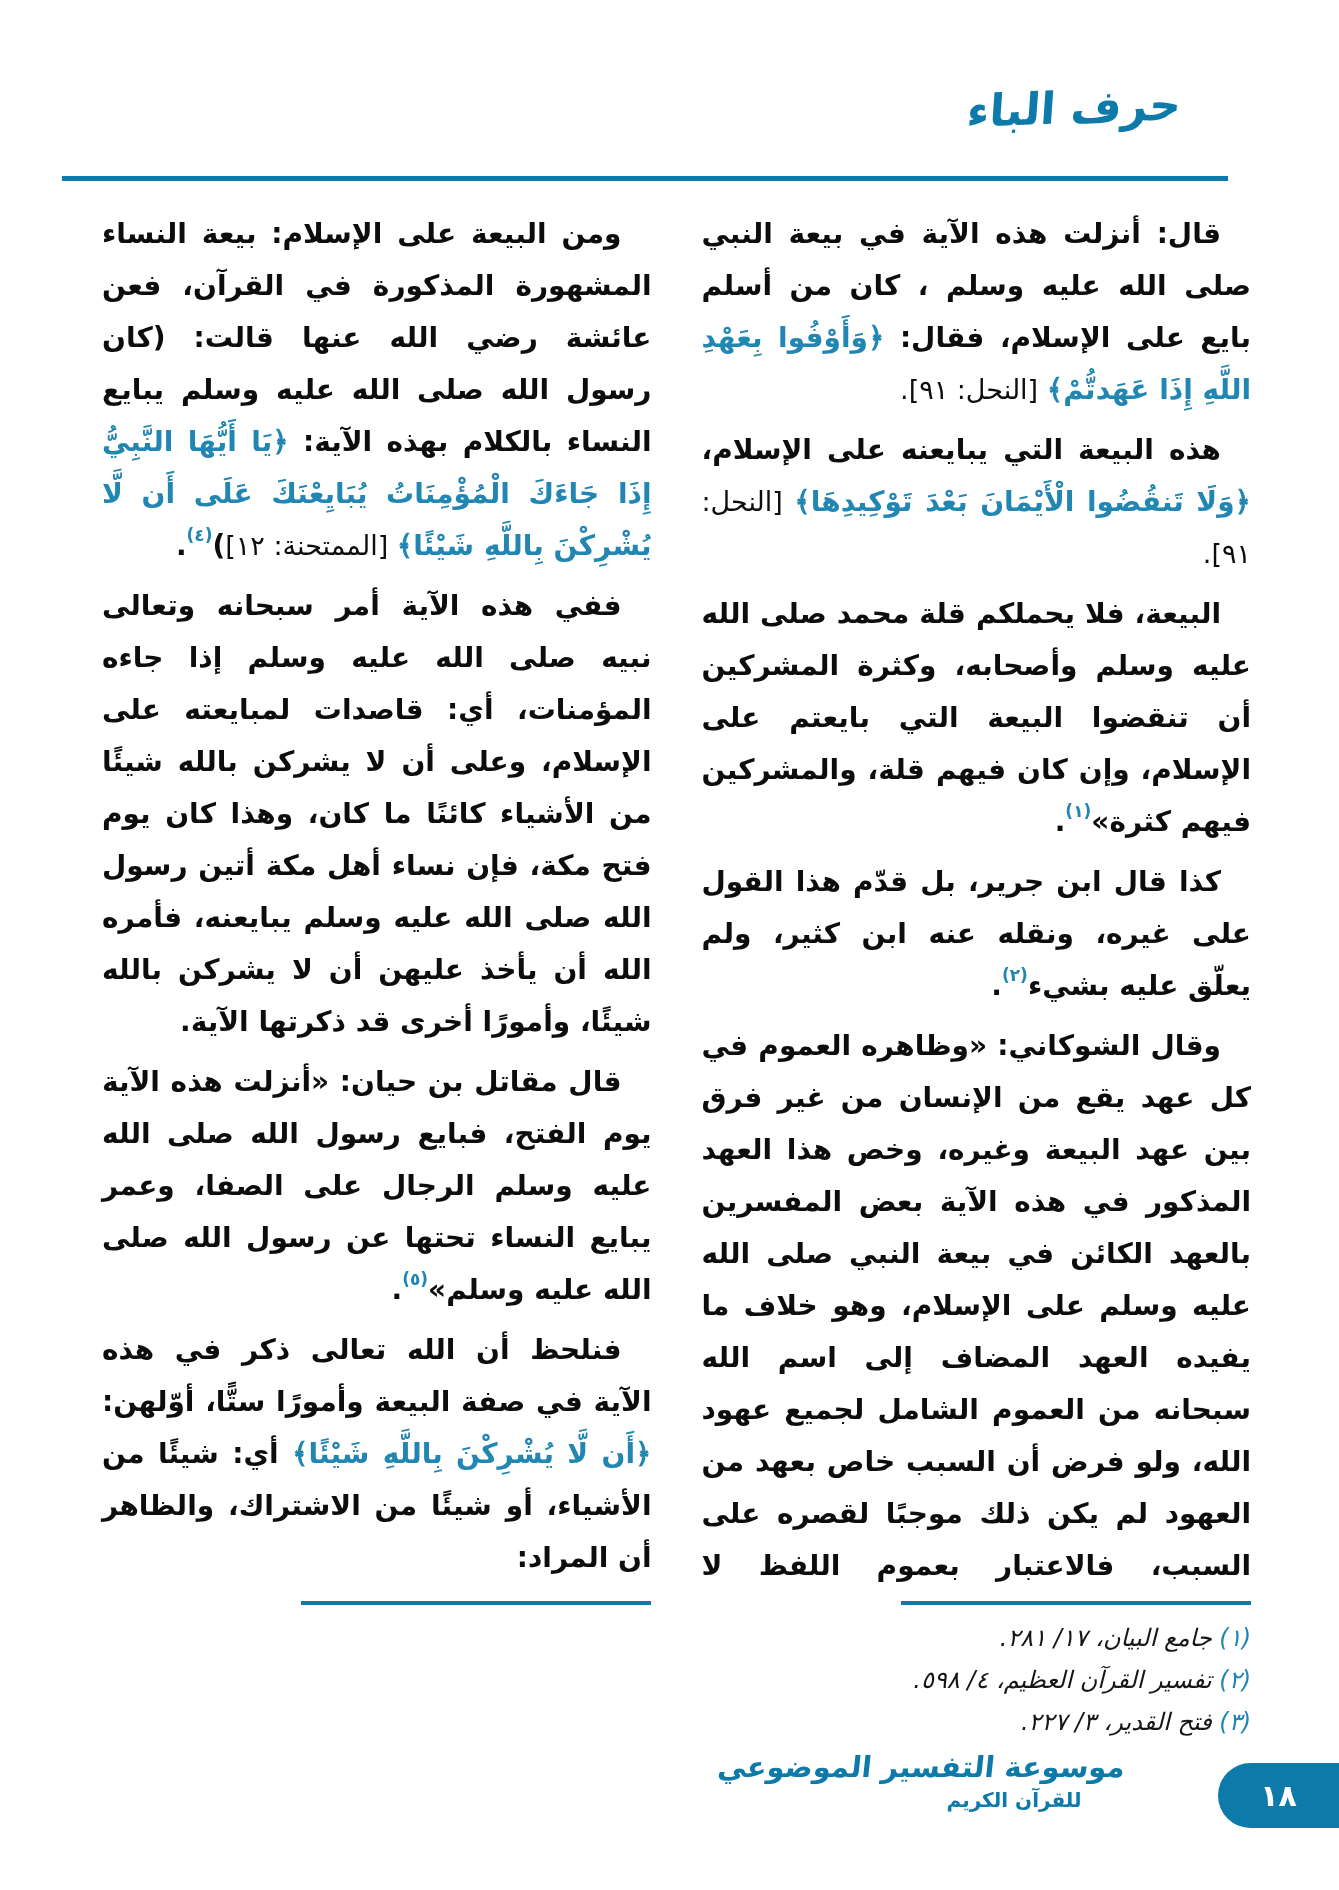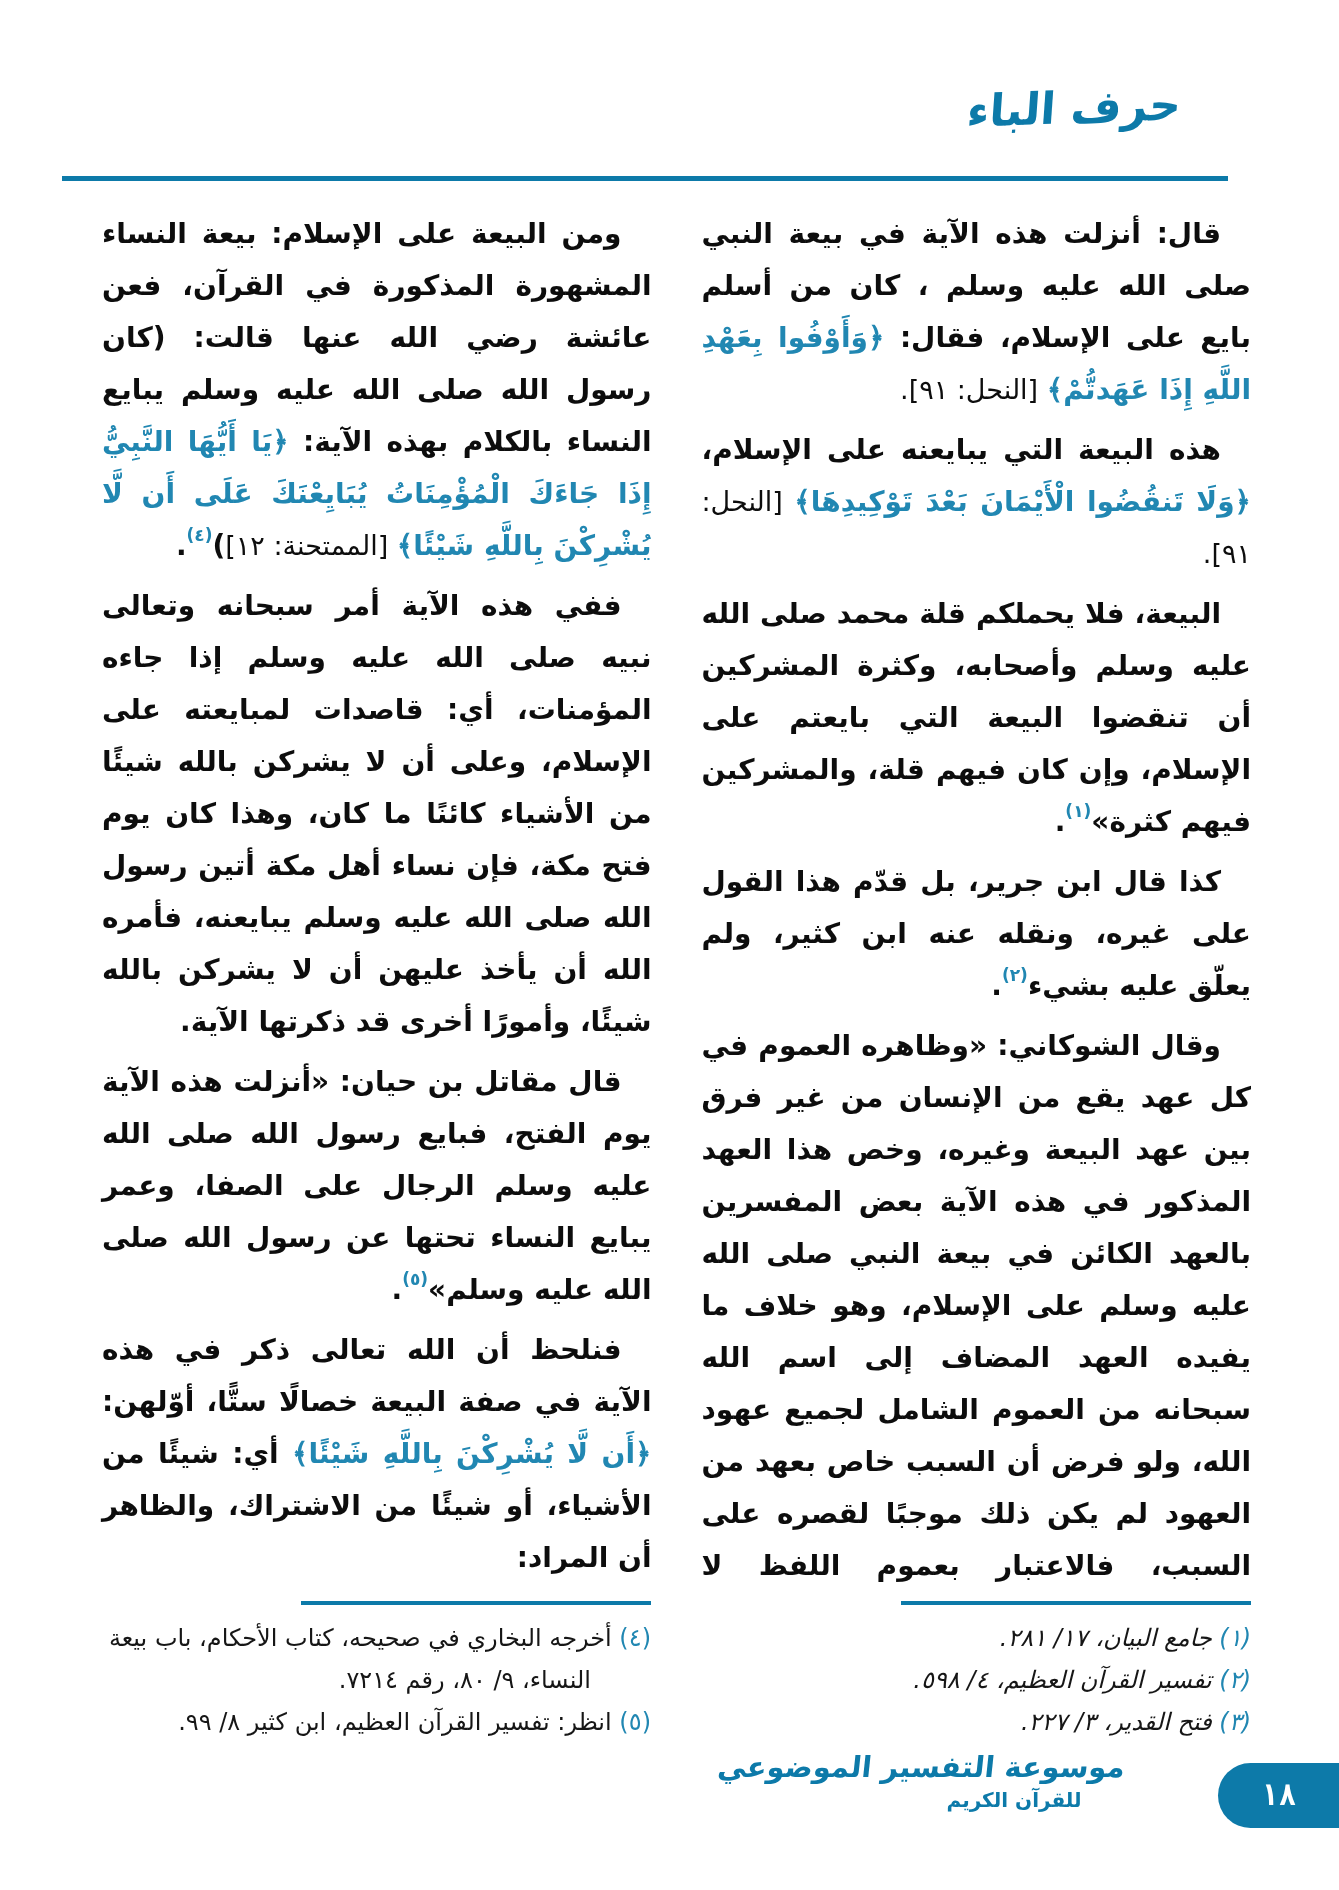--- a/index.html
+++ b/index.html
@@ -51,21 +51,21 @@
   .fn .seg-m{font-size:inherit;vertical-align:baseline;line-height:inherit;font-weight:400;}
   .logo{
     position:absolute;top:1750px;right:214px;width:222px;
     text-align:center;color:var(--accent);direction:rtl;
   }
   .logo-main{font-size:29px;font-weight:800;transform:skewX(-6deg);white-space:nowrap;}
   .logo-sub{font-size:20px;font-weight:700;margin-top:4px;}
   .page-tab{
     position:absolute;top:1763px;right:0;width:121px;height:65px;
     background:var(--accent);border-radius:34px 0 0 34px;
-    display:flex;align-items:center;justify-content:center;font-family:Liberation Mono, monospace;
+    display:flex;align-items:center;justify-content:center;
   }
   .page-tab span{color:#ffffff;font-size:30px;font-weight:700;}
 </style>
 </head>
 <body>
 
 <div class="page">
 
   <div class="chapter-title">حرف الباء</div>
 
@@ -76,39 +76,35 @@
         <p class="para"><span class="seg-t">قال: أنزلت هذه الآية في بيعة النبي صلى الله عليه وسلم ، كان من أسلم بايع على الإسلام، فقال: </span><span class="seg-q">﴿وَأَوْفُوا بِعَهْدِ اللَّهِ إِذَا عَهَدتُّمْ﴾</span><span class="seg-r"> [النحل: ٩١].</span></p>
         <p class="para"><span class="seg-t">هذه البيعة التي يبايعنه على الإسلام، </span><span class="seg-q">﴿وَلَا تَنقُضُوا الْأَيْمَانَ بَعْدَ تَوْكِيدِهَا﴾</span><span class="seg-r"> [النحل: ٩١].</span></p>
         <p class="para"><span class="seg-t">البيعة، فلا يحملكم قلة محمد صلى الله عليه وسلم وأصحابه، وكثرة المشركين أن تنقضوا البيعة التي بايعتم على الإسلام، وإن كان فيهم قلة، والمشركين فيهم كثرة»</span><span class="seg-m">(١)</span><span class="seg-t">.</span></p>
         <p class="para"><span class="seg-t">كذا قال ابن جرير، بل قدّم هذا القول على غيره، ونقله عنه ابن كثير، ولم يعلّق عليه بشيء</span><span class="seg-m">(٢)</span><span class="seg-t">.</span></p>
         <p class="para"><span class="seg-t">وقال الشوكاني: «وظاهره العموم في كل عهد يقع من الإنسان من غير فرق بين عهد البيعة وغيره، وخص هذا العهد المذكور في هذه الآية بعض المفسرين بالعهد الكائن في بيعة النبي صلى الله عليه وسلم على الإسلام، وهو خلاف ما يفيده العهد المضاف إلى اسم الله سبحانه من العموم الشامل لجميع عهود الله، ولو فرض أن السبب خاص بعهد من العهود لم يكن ذلك موجبًا لقصره على السبب، فالاعتبار بعموم اللفظ لا بخصوص السبب»</span></p>
       </section>
     <section class="col">
         <p class="para"><span class="seg-t">ومن البيعة على الإسلام: بيعة النساء المشهورة المذكورة في القرآن، فعن عائشة رضي الله عنها قالت: (كان رسول الله صلى الله عليه وسلم يبايع النساء بالكلام بهذه الآية: </span><span class="seg-q">﴿يَا أَيُّهَا النَّبِيُّ إِذَا جَاءَكَ الْمُؤْمِنَاتُ يُبَايِعْنَكَ عَلَى أَن لَّا يُشْرِكْنَ بِاللَّهِ شَيْئًا﴾</span><span class="seg-r"> [الممتحنة: ١٢]</span><span class="seg-t">)</span><span class="seg-m">(٤)</span><span class="seg-t">.</span></p>
         <p class="para"><span class="seg-t">ففي هذه الآية أمر سبحانه وتعالى نبيه صلى الله عليه وسلم إذا جاءه المؤمنات، أي: قاصدات لمبايعته على الإسلام، وعلى أن لا يشركن بالله شيئًا من الأشياء كائنًا ما كان، وهذا كان يوم فتح مكة، فإن نساء أهل مكة أتين رسول الله صلى الله عليه وسلم يبايعنه، فأمره الله أن يأخذ عليهن أن لا يشركن بالله شيئًا، وأمورًا أخرى قد ذكرتها الآية.</span></p>
         <p class="para"><span class="seg-t">قال مقاتل بن حيان: «أنزلت هذه الآية يوم الفتح، فبايع رسول الله صلى الله عليه وسلم الرجال على الصفا، وعمر يبايع النساء تحتها عن رسول الله صلى الله عليه وسلم»</span><span class="seg-m">(٥)</span><span class="seg-t">.</span></p>
-        <p class="para"><span class="seg-t">فنلحظ أن الله تعالى ذكر في هذه الآية في صفة البيعة خصالًا ستًّا، أوّلهن: </span><span class="seg-q">﴿أَن لَّا يُشْرِكْنَ بِاللَّهِ شَيْئًا﴾</span><span class="seg-t"> أي: شيئًا من الأشياء، أو شيئًا من الاشتراك، والظاهر أن المراد:</span></p>
+        <p class="para"><span class="seg-t">فنلحظ أن الله تعالى ذكر في هذه الآية في صفة البيعة وأمورًا ستًّا، أوّلهن: </span><span class="seg-q">﴿أَن لَّا يُشْرِكْنَ بِاللَّهِ شَيْئًا﴾</span><span class="seg-t"> أي: شيئًا من الأشياء، أو شيئًا من الاشتراك، والظاهر أن المراد:</span></p>
       </section>
   </main>
 
   <aside class="footnotes footnotes-right">
     <div class="fn-rule"></div>
     <div>
         <p class="fn"><span class="seg-m">(١)</span><span class="seg-t"> جامع البيان، ١٧/ ٢٨١.</span></p>
         <p class="fn"><span class="seg-m">(٢)</span><span class="seg-t"> تفسير القرآن العظيم، ٤/ ٥٩٨.</span></p>
         <p class="fn"><span class="seg-m">(٣)</span><span class="seg-t"> فتح القدير، ٣/ ٢٢٧.</span></p>
       </div>
   </aside>
 
   <aside class="footnotes footnotes-left">
     <div class="fn-rule"></div>
-    <div>
-        <p class="fn"><span class="seg-m">(٤)</span><span class="seg-t"> أخرجه البخاري في صحيحه، كتاب الأحكام، باب بيعة النساء، ٩/ ٨٠، رقم ٧٢١٤.</span></p>
-        <p class="fn"><span class="seg-m">(٥)</span><span class="seg-t"> انظر: تفسير القرآن العظيم، ابن كثير ٨/ ٩٩.</span></p>
-      </div>
   </aside>
 
   <div class="logo">
     <div class="logo-main">موسوعة التفسير الموضوعي</div>
     <div class="logo-sub">للقرآن الكريم</div>
   </div>
 
   <div class="page-tab">
     <span>١٨</span>
   </div>

